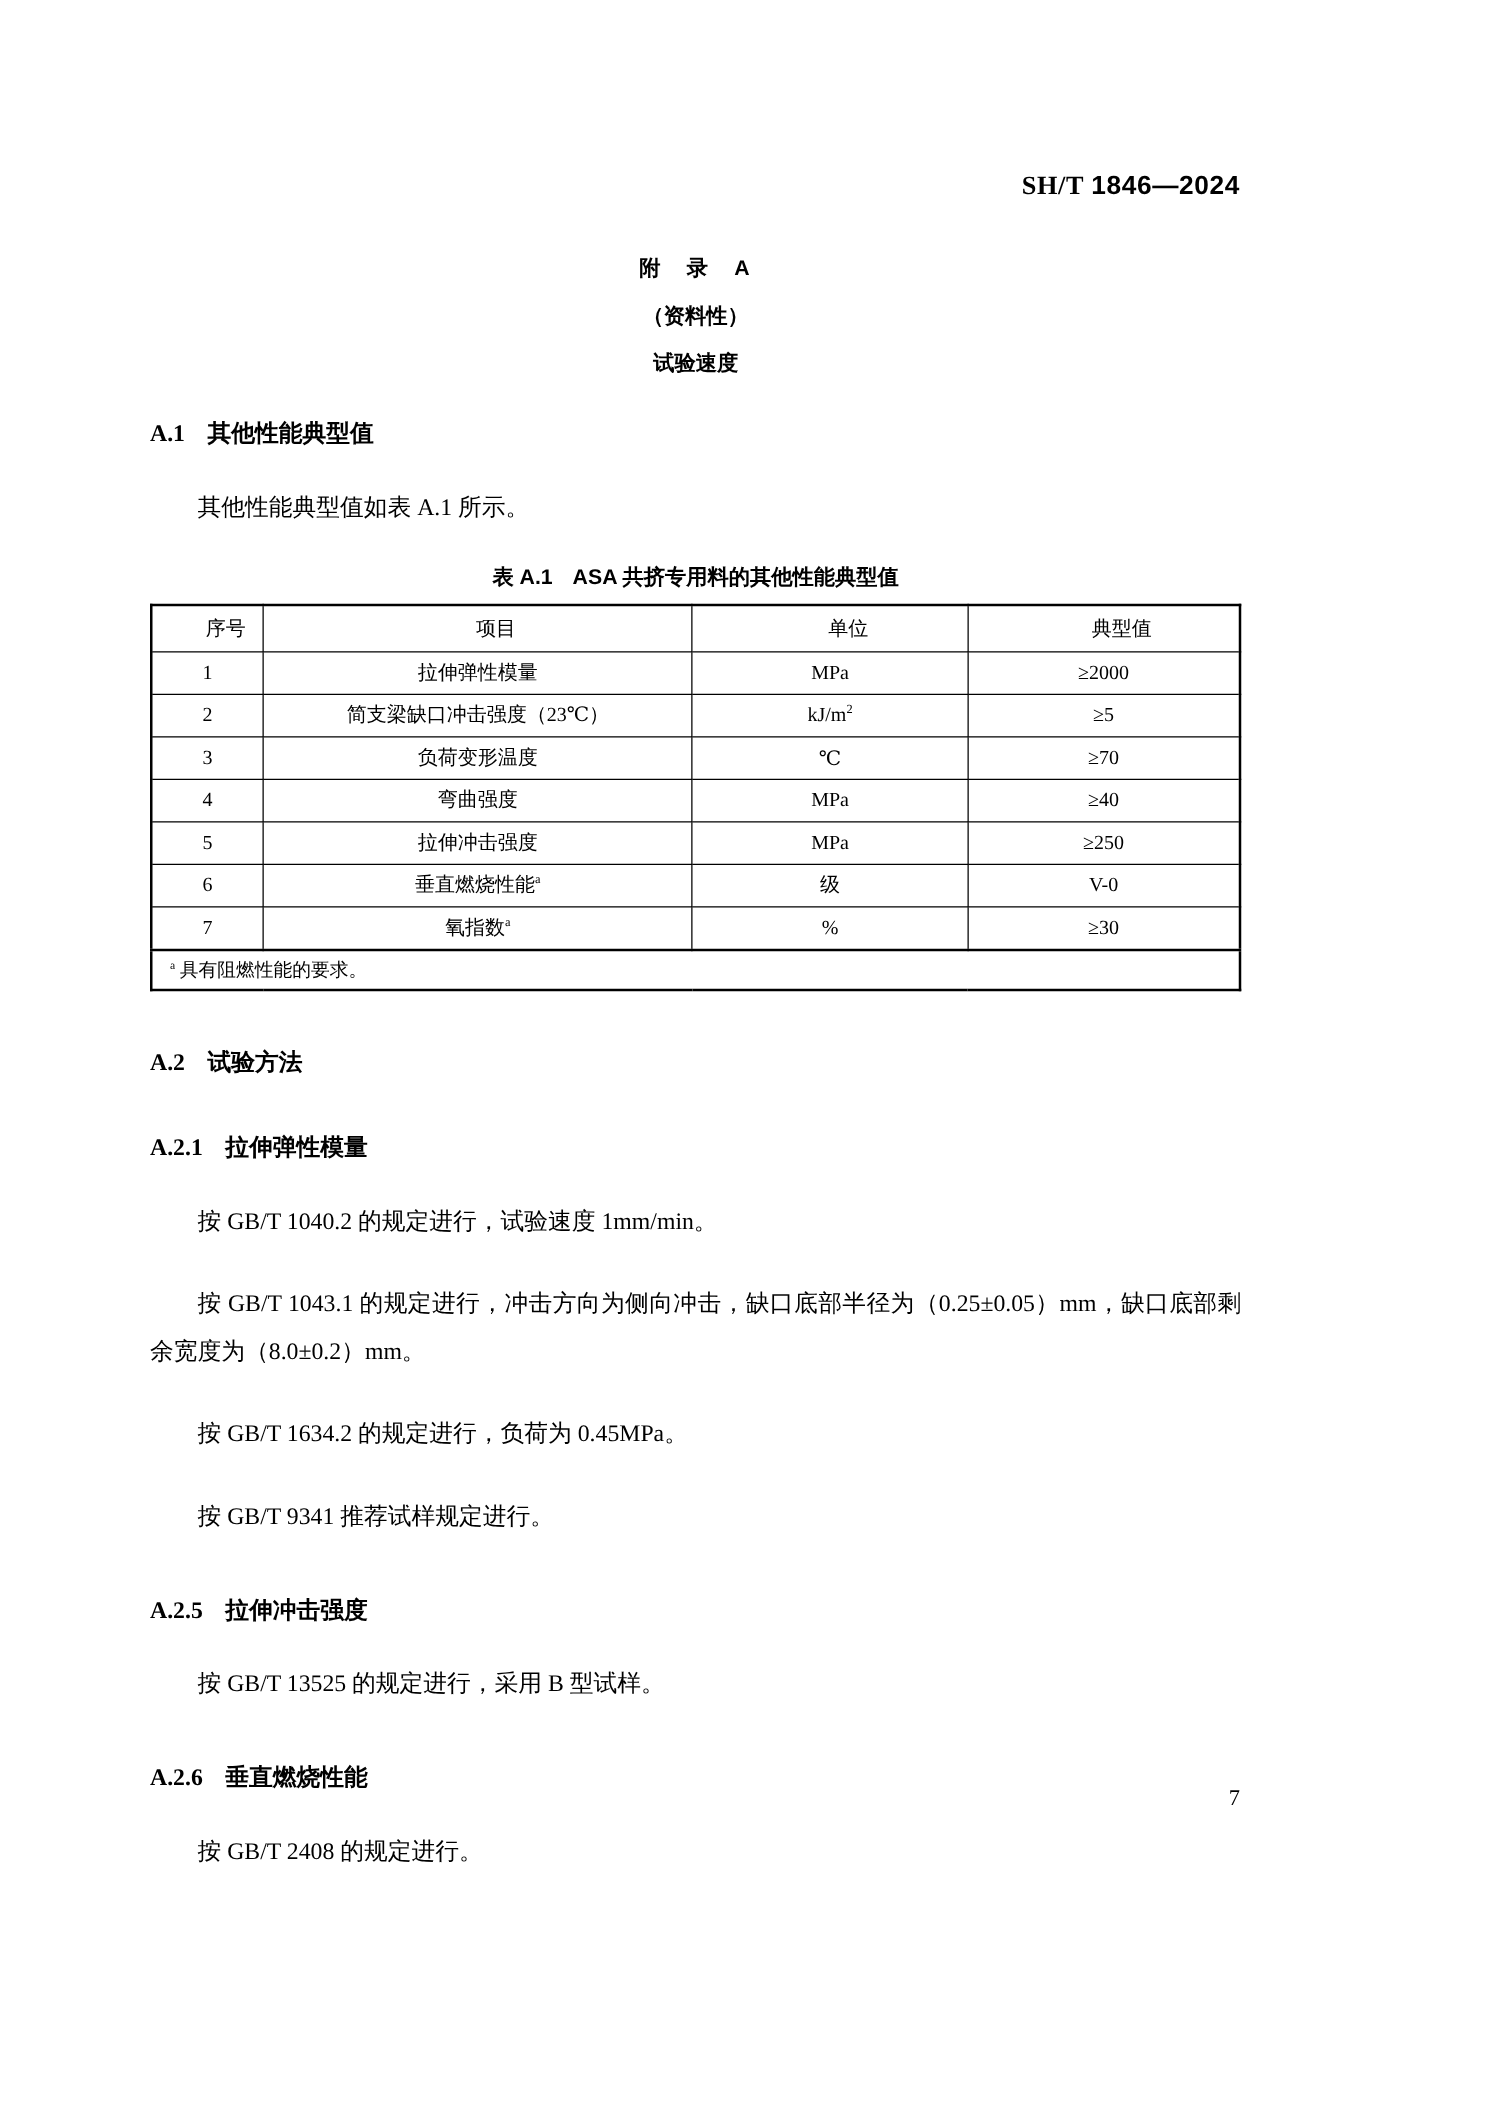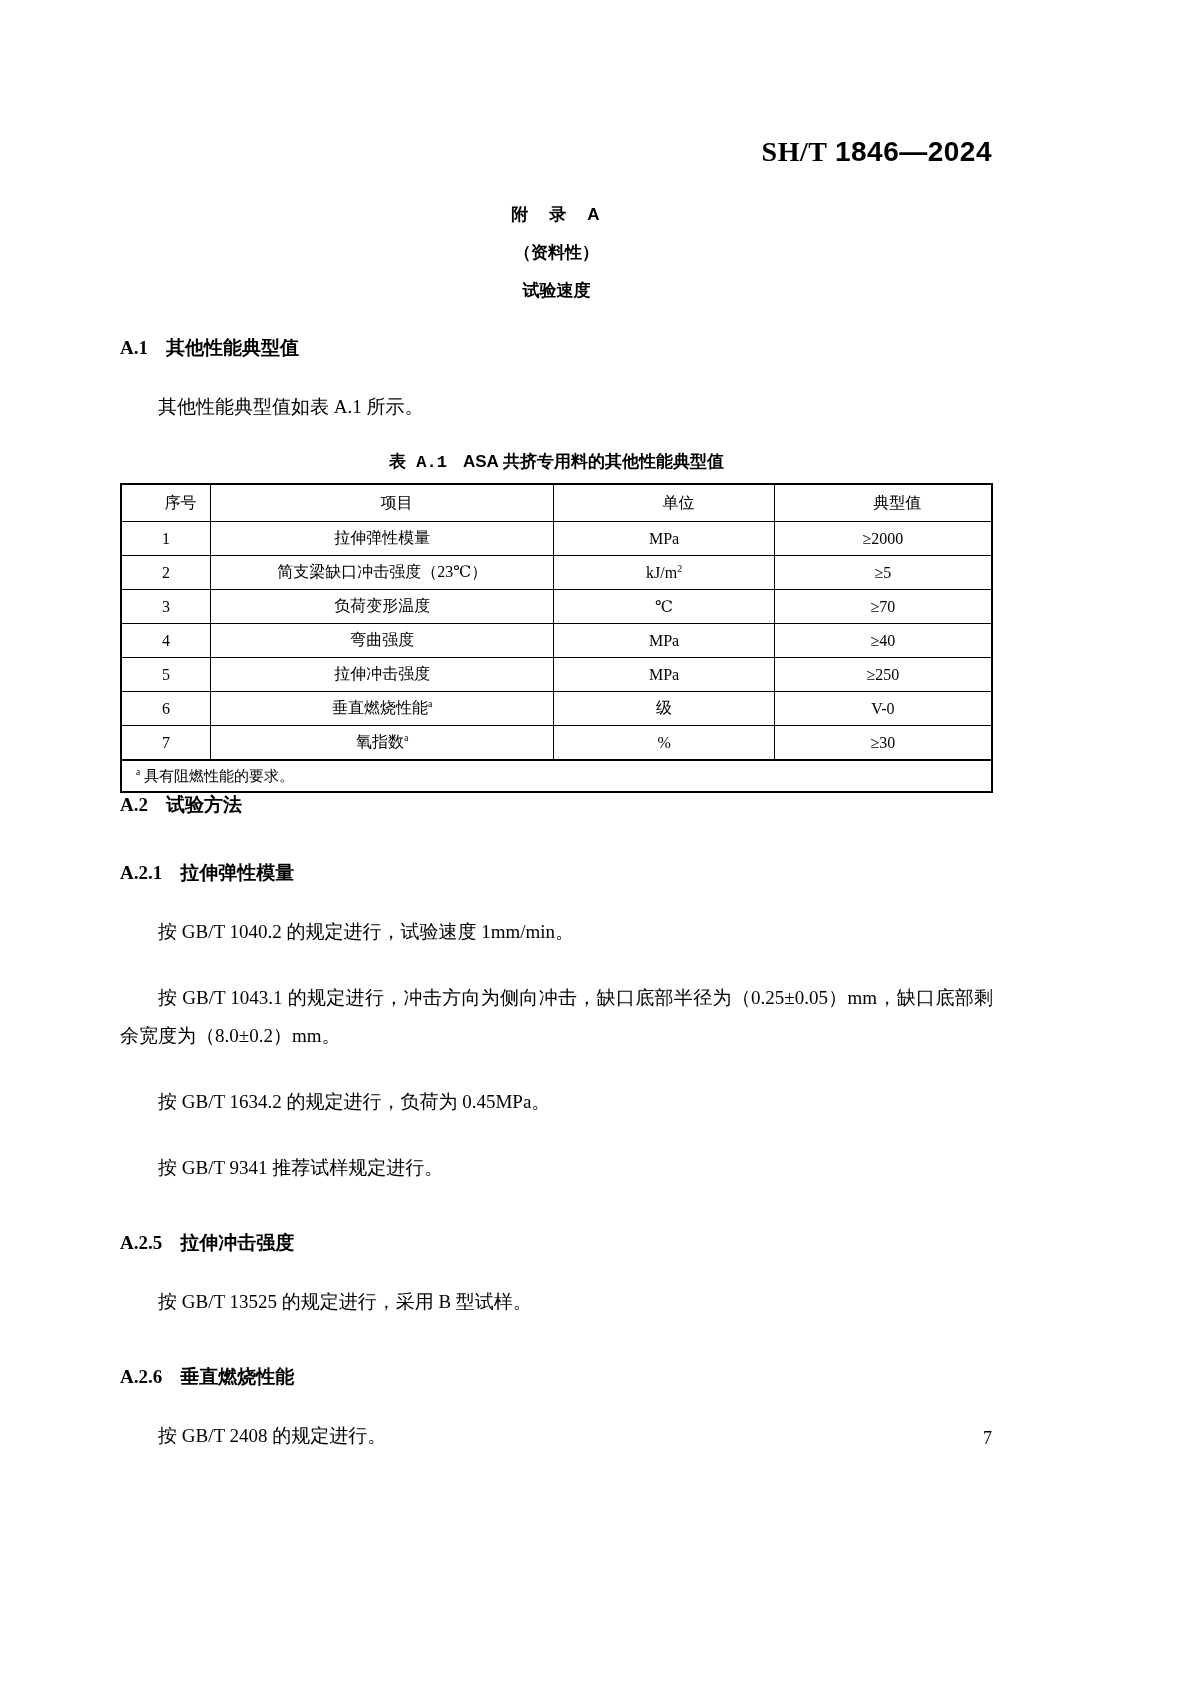--- a/index.html
+++ b/index.html
@@ -8,56 +8,56 @@
     width:1190px;height:1684px;
     margin:0 auto;
     background:#ffffff;
     color:#000;
     font-family:"Liberation Serif","DejaVu Serif",serif;
     overflow:hidden;
   }
   
   .doc-header{
     position:absolute;top:136px;right:198px;
-    font-size:28px;letter-spacing:.5px;
+    font-size:21px;letter-spacing:.5px;
   }
   .doc-header .std-prefix{font-weight:bold;}
   .doc-header .std-number{font-family:"Liberation Sans","DejaVu Sans",sans-serif;font-weight:600;}
 
   .content{position:absolute;left:120px;top:0;width:873px;}
 
   .appendix-title{
     margin-top:196px;
     text-align:center;
     font-family:"Liberation Sans","DejaVu Sans",sans-serif;
     font-weight:bold;font-size:17px;line-height:38px;
   }
   .appendix-title .t1{letter-spacing:2px;}
 
   .sec-heading{
     font-family:"Liberation Sans","DejaVu Sans",sans-serif;
     font-weight:bold;font-size:19px;line-height:24px;
   }
   .sec-no{margin-right:18px;font-family:"Liberation Serif","DejaVu Serif",serif;font-weight:bold;}
   .h-a1{margin-top:26px;}
-  .h-a2{}
+  .h-a2{margin-top:46px;}
   .h-sub{margin-top:44px;}
 
   .body-para{
     margin:28px 0 0 0;
     font-size:19px;line-height:38px;
     text-indent:2em;text-align:justify;
   }
 
   .table-caption{
     margin-top:24px;text-align:center;
     font-family:"Liberation Sans","DejaVu Sans",sans-serif;
     font-weight:bold;font-size:17px;
   }
-  .table-caption .cap-label{font-family:Liberation Mono, monospace;margin-right:16px;}
+  .table-caption .cap-label{font-family:Liberation Sans, sans-serif;margin-right:16px;}
 
   table.perf{
     margin-top:10px;width:100%;
     border-collapse:collapse;
     border:2.5px solid #000;
     font-size:16px;
   }
   table.perf th, table.perf td{
     border:1px solid #000;
     text-align:center;vertical-align:middle;

